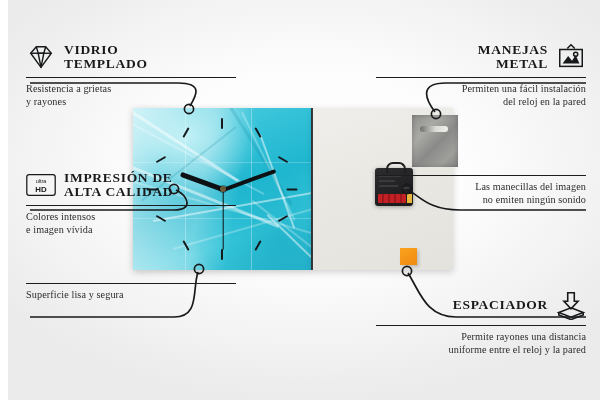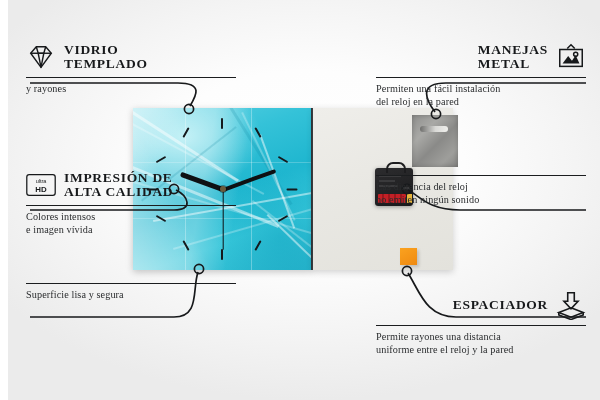--- a/index.html
+++ b/index.html
@@ -75,21 +75,21 @@
   
   .tick{position:absolute;background:#15191c;transform-origin:50% 50%;border-radius:1px;}
   .hand{position:absolute;background:#0e1113;transform-origin:0% 50%;border-radius:2px;}
   .pivot{
     position:absolute;width:6px;height:6px;border-radius:50%;
     background:#6b5a3a;box-shadow:0 0 0 1px rgba(0,0,0,.35);
   }
   
   .feature{position:absolute;width:210px;}
   .feature.left{text-align:left;}
-  .feature.right{}
+  .feature.right{text-align:right;}
   .f-head{display:flex;align-items:center;gap:8px;}
   .feature.right .f-head{justify-content:flex-end;}
   .f-title{
     font-size:13.5px;line-height:14.5px;font-weight:700;letter-spacing:.7px;
     color:#17191b;text-transform:uppercase;
   }
   .rule{height:1.4px;background:#1b1d1f;margin:5px 0 5px;}
   .f-desc{
     font-size:10.2px;line-height:12.4px;color:#2a2c2e;letter-spacing:.1px;
   }
@@ -194,20 +194,21 @@
           <path d="M13 12 H19"></path>
         </svg>
       </span>
       <span>
         <div class="f-title">VIDRIO</div>
         <div class="f-title">TEMPLADO</div>
       </span>
     </div>
     <div class="rule"></div>
     <div class="f-desc">
+      <div>Resistencia a grietas</div>
       <div>y rayones</div>
     </div>
   </div>
 
   <div class="feature left" style="left:18px;top:170px;">
     <div class="f-head">
       <span class="ico">
         <svg viewBox="0 0 38 30">
           <rect x="1" y="2" width="36" height="26" rx="3" fill="none" stroke="#17191b" stroke-width="1.6"></rect>
           <text x="19" y="13" text-anchor="middle" font-family="Liberation Sans, sans-serif" font-size="7" fill="#17191b">ultra</text>
@@ -251,21 +252,21 @@
     <div class="rule"></div>
     <div class="f-desc">
       <div>Permiten una fácil instalación</div>
       <div>del reloj en la pared</div>
     </div>
   </div>
 
   <div class="feature right" style="left:368px;top:170px;">
     <div class="rule"></div>
     <div class="f-desc">
-      <div>Las distancia del reloj</div>
+      <div>Las manecillas del imagen</div>
       <div>no emiten ningún sonido</div>
     </div>
   </div>
 
   <div class="feature right" style="left:368px;top:290px;">
     <div class="f-head">
       <span>
         <div class="f-title">ESPACIADOR</div>
       </span>
       <span class="ico">

